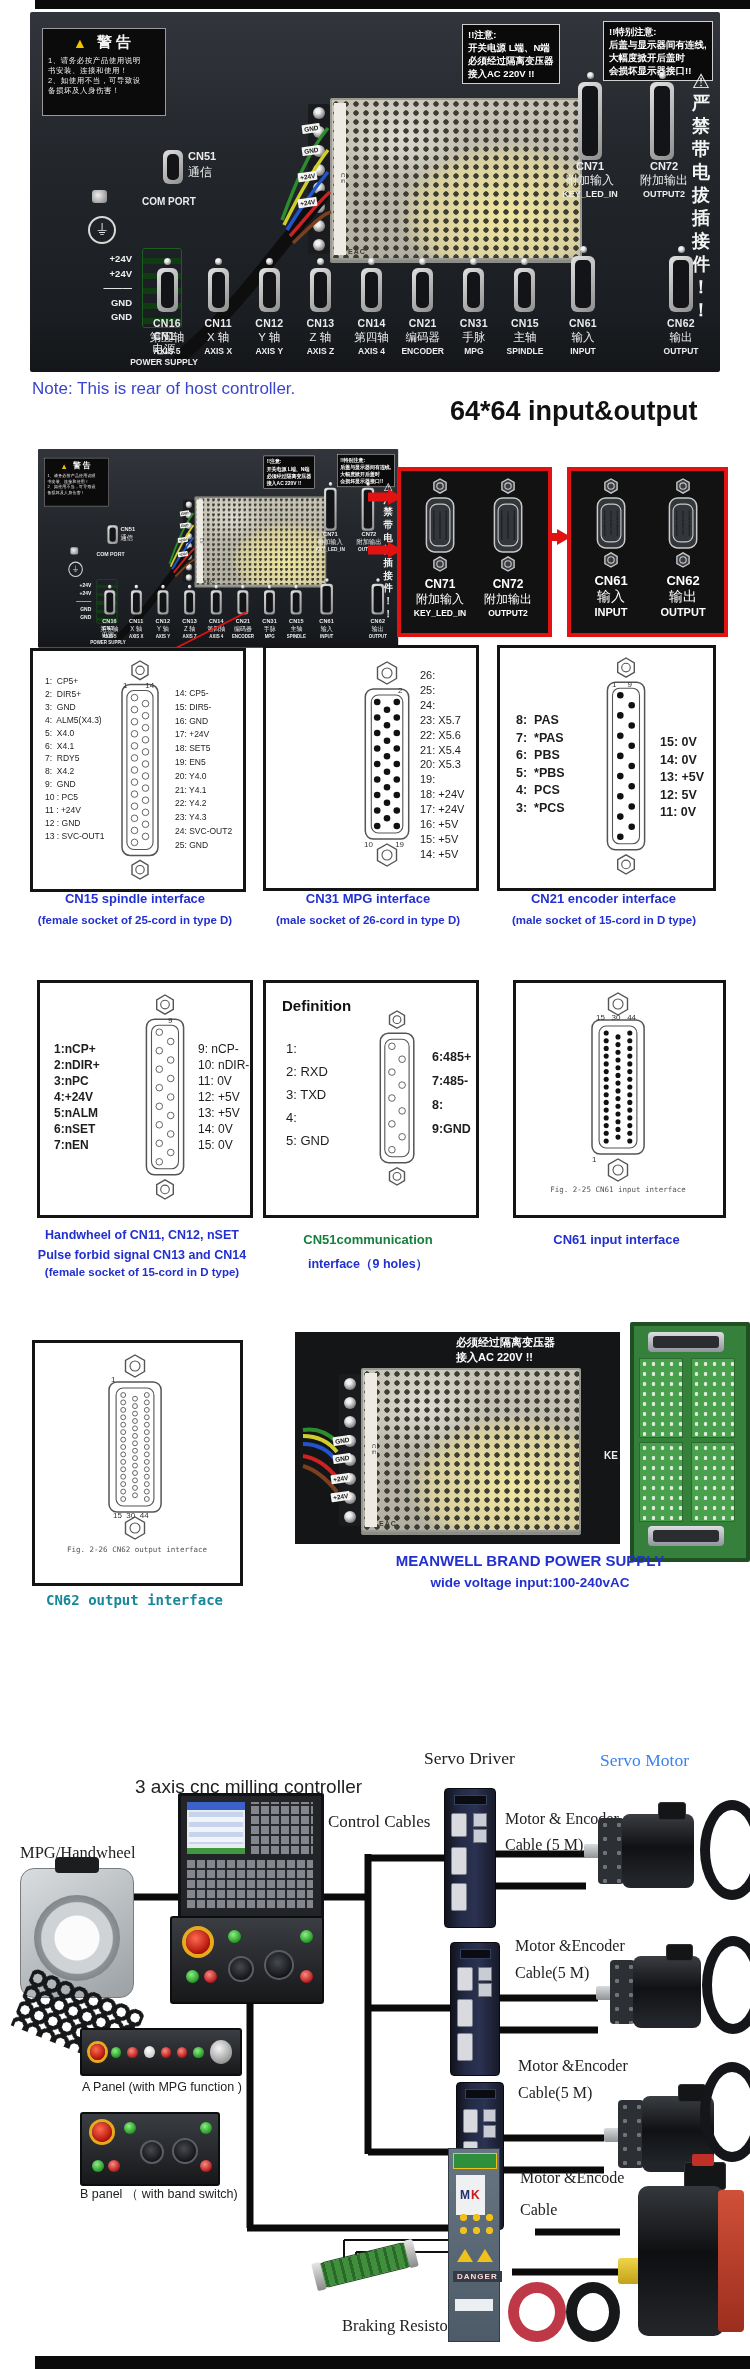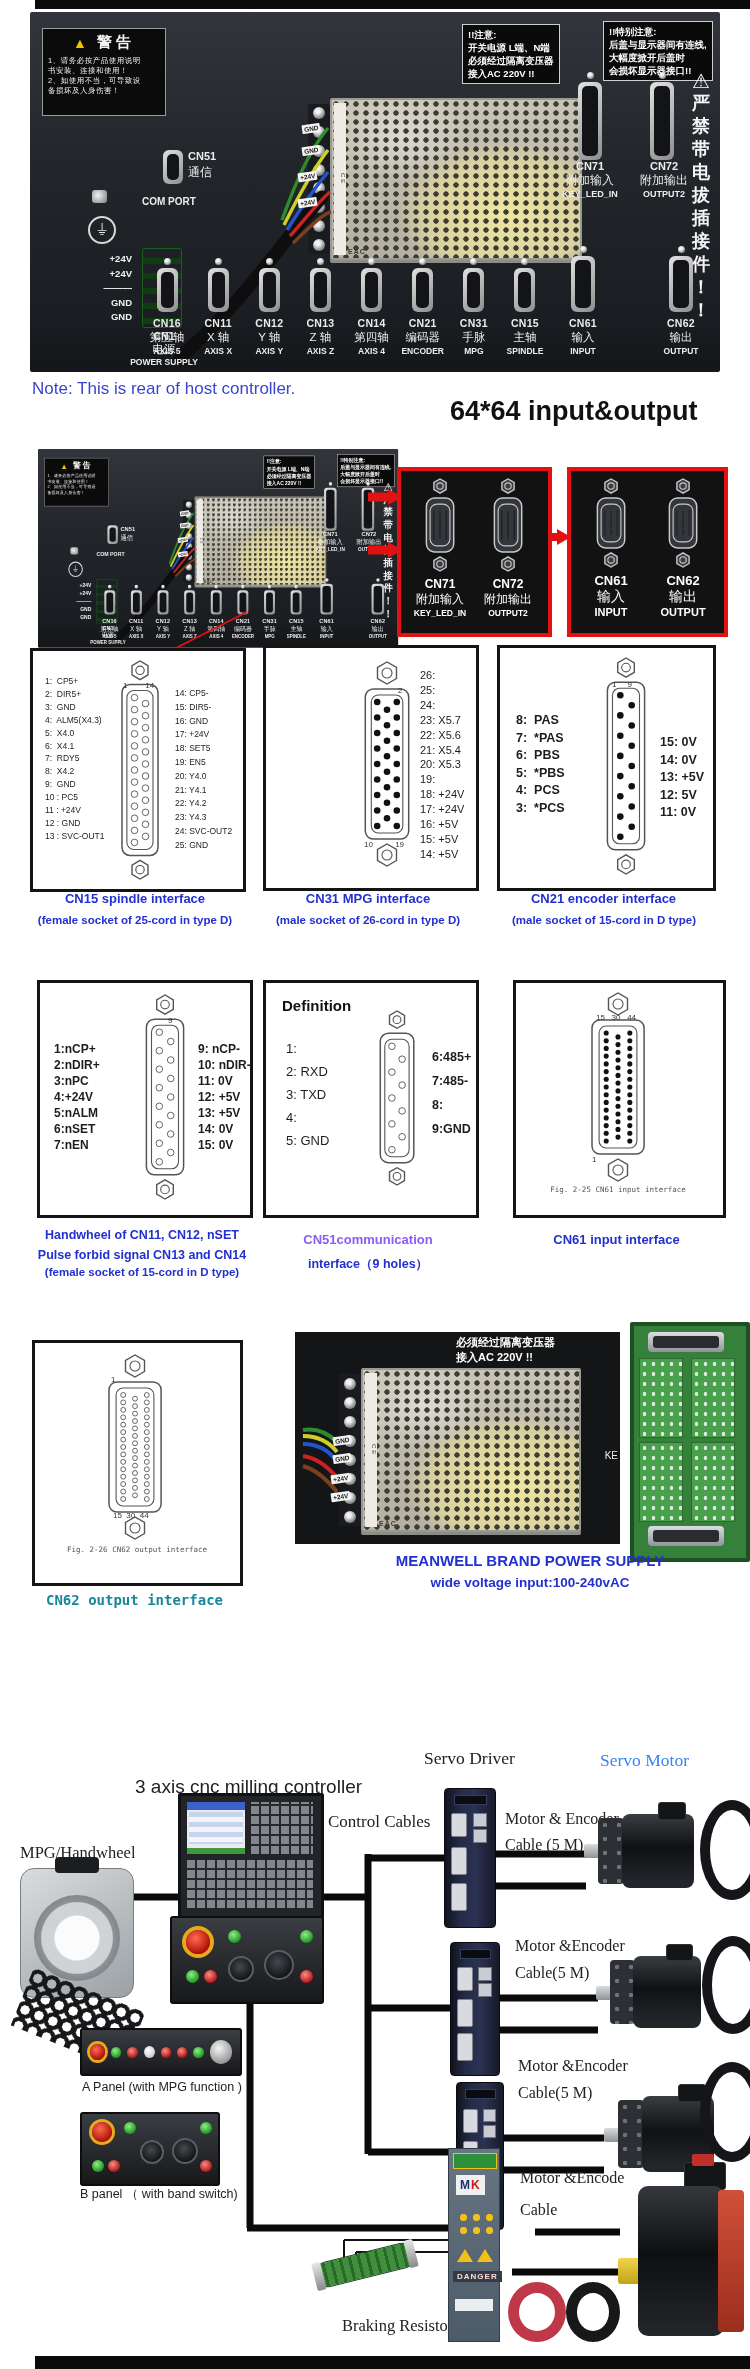--- a/index.html
+++ b/index.html
@@ -109,21 +109,21 @@
   .rj{position:absolute;background:#c9ccd4;border:1px solid #70747c;}
   .motor{position:absolute;}
   .m-shaft{position:absolute;background:linear-gradient(#d9dcdf,#8f9396);border-radius:2px;}
   .m-flange{position:absolute;background:#2c2f33;border-radius:4px;
     background-image:radial-gradient(circle,#6f7478 2px,rgba(0,0,0,0) 2.4px);background-size:14px 14px;}
   .m-body{position:absolute;background:linear-gradient(180deg,#3a3d41,#101114 45%,#222529 90%);border-radius:8px;}
   .m-top{position:absolute;background:#141517;border-radius:3px;border:1px solid #2e3134;}
   .coil{position:absolute;border-radius:50%;background:rgba(0,0,0,0);}
   .mk{position:absolute;background:linear-gradient(180deg,#687684,#4d5a68);border:1px solid #323c46;}
   .mk-term{position:absolute;left:8%;top:4px;width:84%;height:14px;background:#2f8f3a;border:1px solid #f0c11a;}
-  .mk-logo{position:absolute;background:#eef0f2;font-weight:bold;font-size:12px;padding:3px 4px;letter-spacing:1px;}
+  .mk-logo{position:absolute;background:#eef0f2;font-weight:bold;font-size:12px;padding:13px 4px;letter-spacing:1px;}
   .mk-logo .m1{color:#20306a;} .mk-logo .m2{color:#d01818;}
   .mk-btns{position:absolute;background-image:radial-gradient(circle,#f0c11a 3.4px,rgba(0,0,0,0) 3.9px);background-size:13px 13px;}
   .mk-tri{position:absolute;width:0;height:0;border-left:8px solid rgba(0,0,0,0);border-right:8px solid rgba(0,0,0,0);border-bottom:13px solid #f0c11a;}
   .mk-danger{position:absolute;color:#ffd9d9;background:#343b44;font-size:8px;font-weight:bold;padding:1px 4px;letter-spacing:1px;}
   .mk-bar{position:absolute;background:#eceff1;}
   .resistor{position:absolute;background:repeating-linear-gradient(90deg,#3f8f3c 0 6px,#2a682a 6px 9px);
     border-radius:10px;border:1px solid #1d4d1d;transform:rotate(-14deg);}
   .res-cap{position:absolute;width:9px;top:-2px;bottom:-2px;background:linear-gradient(#e6e6e6,#8a8a8a);border-radius:2px;}
   .sp-body{position:absolute;background:linear-gradient(180deg,#35383c,#0e0f11 45%,#24262a);border-radius:10px;}
   .sp-cap{position:absolute;background:linear-gradient(#d05038,#9c2e1e);border-radius:4px;}
@@ -945,21 +945,21 @@
         <circle cx="24.3" cy="168.8" r="3.30" fill="#fff" stroke="#555" stroke-width="0.9"></circle>
         <circle cx="35.7" cy="48.5" r="3.30" fill="#fff" stroke="#555" stroke-width="0.9"></circle>
         <circle cx="35.7" cy="67.0" r="3.30" fill="#fff" stroke="#555" stroke-width="0.9"></circle>
         <circle cx="35.7" cy="85.5" r="3.30" fill="#fff" stroke="#555" stroke-width="0.9"></circle>
         <circle cx="35.7" cy="104.0" r="3.30" fill="#fff" stroke="#555" stroke-width="0.9"></circle>
         <circle cx="35.7" cy="122.5" r="3.30" fill="#fff" stroke="#555" stroke-width="0.9"></circle>
         <circle cx="35.7" cy="141.0" r="3.30" fill="#fff" stroke="#555" stroke-width="0.9"></circle>
         <circle cx="35.7" cy="159.5" r="3.30" fill="#fff" stroke="#555" stroke-width="0.9"></circle>
       </svg>
     <div class="numl" style="left:128px;top:33px">9</div>
-    <div class="pins" style="left:158px;top:58px;font-size:12px;line-height:16px;font-weight:bold"><div>9: nCP-</div><div>10: nDIR-</div><div>11: 0V</div><div>12: +5V</div><div>13: +5V</div><div>14: 0V</div><div>15: 0V</div></div>
+    <div class="pins" style="left:158px;top:58px;font-size:12px;line-height:16px;font-weight:normal"><div>9: nCP-</div><div>10: nDIR-</div><div>11: 0V</div><div>12: +5V</div><div>13: +5V</div><div>14: 0V</div><div>15: 0V</div></div>
   </div>
   <div class="cap" style="left:37px;top:1228px;width:210px;font-size:12.5px;color:#2230cf">Handwheel of CN11, CN12, nSET</div>
   <div class="cap" style="left:27px;top:1248px;width:230px;font-size:12.5px;color:#2230cf">Pulse forbid signal CN13 and CN14</div>
   <div class="cap" style="left:27px;top:1266px;width:230px;font-size:11.5px;color:#2230cf">(female socket of 15-cord in D type)</div>
 
   <div class="pbox" style="left:263px;top:980px;width:210px;height:232px">
     <div class="abs" style="left:16px;top:14px;font-size:15px;font-weight:bold;color:#111">Definition</div>
     <div class="pins" style="left:20px;top:54px;font-size:13px;line-height:23px"><div>1:</div><div>2: RXD</div><div>3: TXD</div><div>4:</div><div>5: GND</div></div>
     <svg class="abs" style="left:104px;top:26px;width:54px;height:178px" viewBox="0 0 54 178">
         <polygon points="34.5,15.0 27.0,19.3 19.5,15.0 19.5,6.3 27.0,2.0 34.5,6.3" fill="none" stroke="#555" stroke-width="1.4"></polygon>
@@ -973,21 +973,21 @@
         <circle cx="21.9" cy="89.0" r="3.30" fill="#fff" stroke="#555" stroke-width="0.9"></circle>
         <circle cx="21.9" cy="114.9" r="3.30" fill="#fff" stroke="#555" stroke-width="0.9"></circle>
         <circle cx="21.9" cy="140.7" r="3.30" fill="#fff" stroke="#555" stroke-width="0.9"></circle>
         <circle cx="32.1" cy="50.2" r="3.30" fill="#fff" stroke="#555" stroke-width="0.9"></circle>
         <circle cx="32.1" cy="76.1" r="3.30" fill="#fff" stroke="#555" stroke-width="0.9"></circle>
         <circle cx="32.1" cy="101.9" r="3.30" fill="#fff" stroke="#555" stroke-width="0.9"></circle>
         <circle cx="32.1" cy="127.8" r="3.30" fill="#fff" stroke="#555" stroke-width="0.9"></circle>
       </svg>
     <div class="pins" style="left:166px;top:62px;font-size:12.5px;line-height:24px;font-weight:bold"><div>6:485+</div><div>7:485-</div><div>8:</div><div>9:GND</div></div>
   </div>
-  <div class="cap" style="left:263px;top:1232px;width:210px;font-size:13px;color:#8b5cf6">CN51communication</div>
+  <div class="cap" style="left:263px;top:1232px;width:210px;font-size:13px;color:#15803d">CN51communication</div>
   <div class="cap" style="left:263px;top:1256px;width:210px;font-size:12.5px;color:#2230cf">interface（9 holes）</div>
 
   <div class="pbox" style="left:513px;top:980px;width:207px;height:232px">
     <svg class="abs" style="left:60px;top:8px;width:84px;height:192px" viewBox="0 0 84 192">
         <polygon points="51.5,18.5 42.0,24.0 32.5,18.5 32.5,7.5 42.0,2.0 51.5,7.5" fill="none" stroke="#555" stroke-width="1.4"></polygon>
         <circle cx="42" cy="13" r="5.0" fill="none" stroke="#555" stroke-width="1.1"></circle>
         <polygon points="51.5,184.5 42.0,190.0 32.5,184.5 32.5,173.5 42.0,168.0 51.5,173.5" fill="none" stroke="#555" stroke-width="1.4"></polygon>
         <circle cx="42" cy="179" r="5.0" fill="none" stroke="#555" stroke-width="1.1"></circle>
         <rect x="16.0" y="29" width="52.1" height="134.0" rx="8" fill="#fff" stroke="#555" stroke-width="1.5"></rect>
         <rect x="23.1" y="35" width="37.8" height="122.0" rx="7" fill="none" stroke="#555" stroke-width="1.1"></rect>
@@ -1125,21 +1125,21 @@
       <path d="M 8,98 C 20,96 32,100 42,110" stroke="#2e8b2e" stroke-width="4" fill="none"></path>
       <path d="M 8,104 C 22,104 34,110 42,120" stroke="#cfcf2a" stroke-width="4" fill="none"></path>
       <path d="M 8,112 C 22,112 34,118 42,130" stroke="#2255cc" stroke-width="4" fill="none"></path>
       <path d="M 8,124 C 22,126 34,136 42,146" stroke="#cc2222" stroke-width="4" fill="none"></path>
       <path d="M 8,134 C 22,138 34,150 42,160" stroke="#7a4020" stroke-width="4" fill="none"></path>
     </svg>
     <span class="wtag" style="left:38px;top:104px">GND</span>
     <span class="wtag" style="left:38px;top:122px">GND</span>
     <span class="wtag" style="left:36px;top:142px">+24V</span>
     <span class="wtag" style="left:36px;top:160px">+24V</span>
-    <span class="abs" style="right:2px;top:118px;color:#eee;font-size:10px;font-weight:normal">KE</span>
+    <span class="abs" style="right:2px;top:118px;color:#eee;font-size:10px;font-weight:bold">KE</span>
   </div>
 
   <div class="gboard" style="left:630px;top:1322px;width:112px;height:232px">
     <div class="gb-dsub" style="left:14px;top:6px;width:76px"></div>
     <div class="gb-dsub" style="left:14px;top:200px;width:76px"></div>
     <div class="gb-block" style="left:5px;top:32px;width:42px;height:78px"></div>
     <div class="gb-block" style="left:57px;top:32px;width:42px;height:78px"></div>
     <div class="gb-block" style="left:5px;top:116px;width:42px;height:78px"></div>
     <div class="gb-block" style="left:57px;top:116px;width:42px;height:78px"></div>
   </div>

